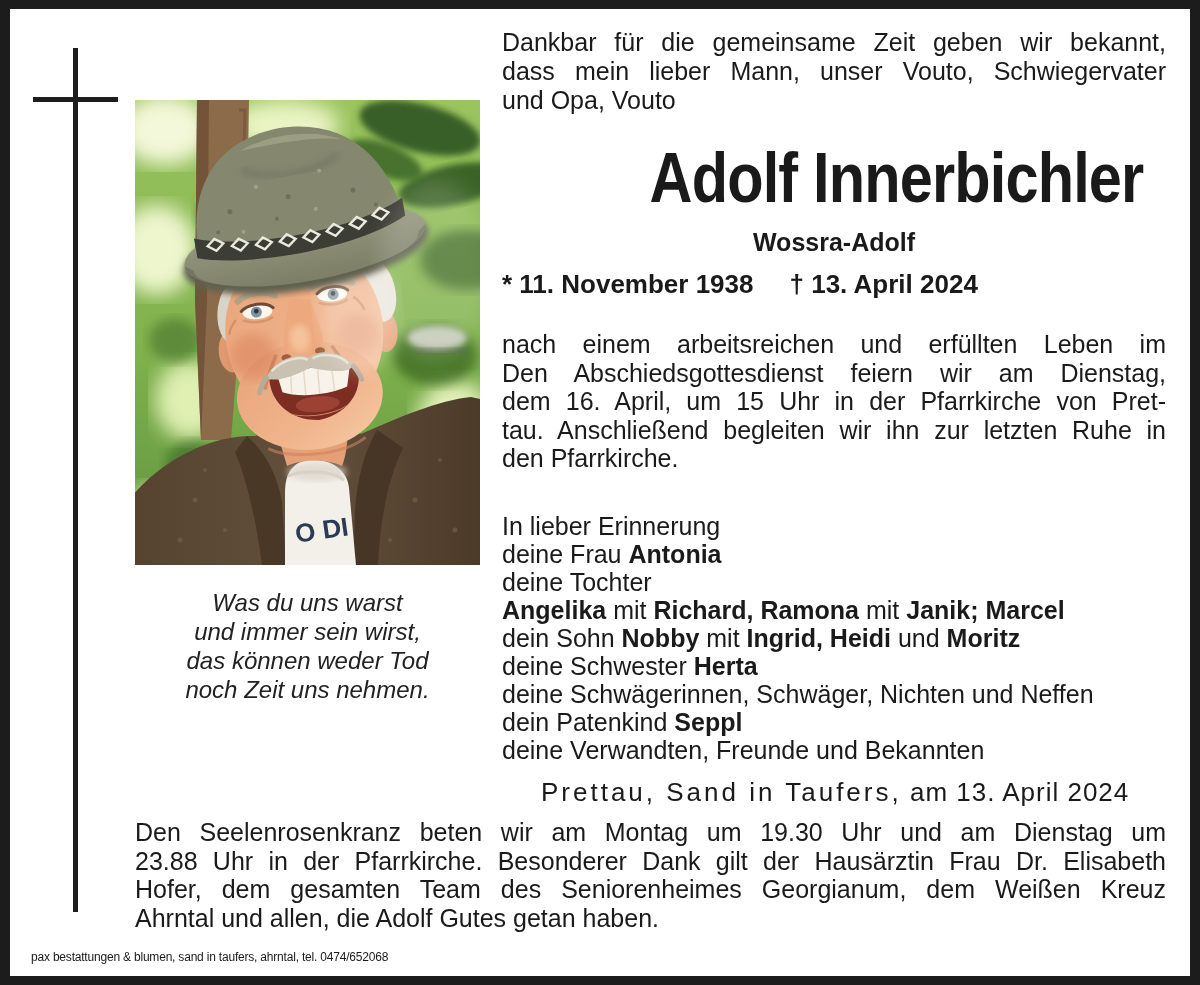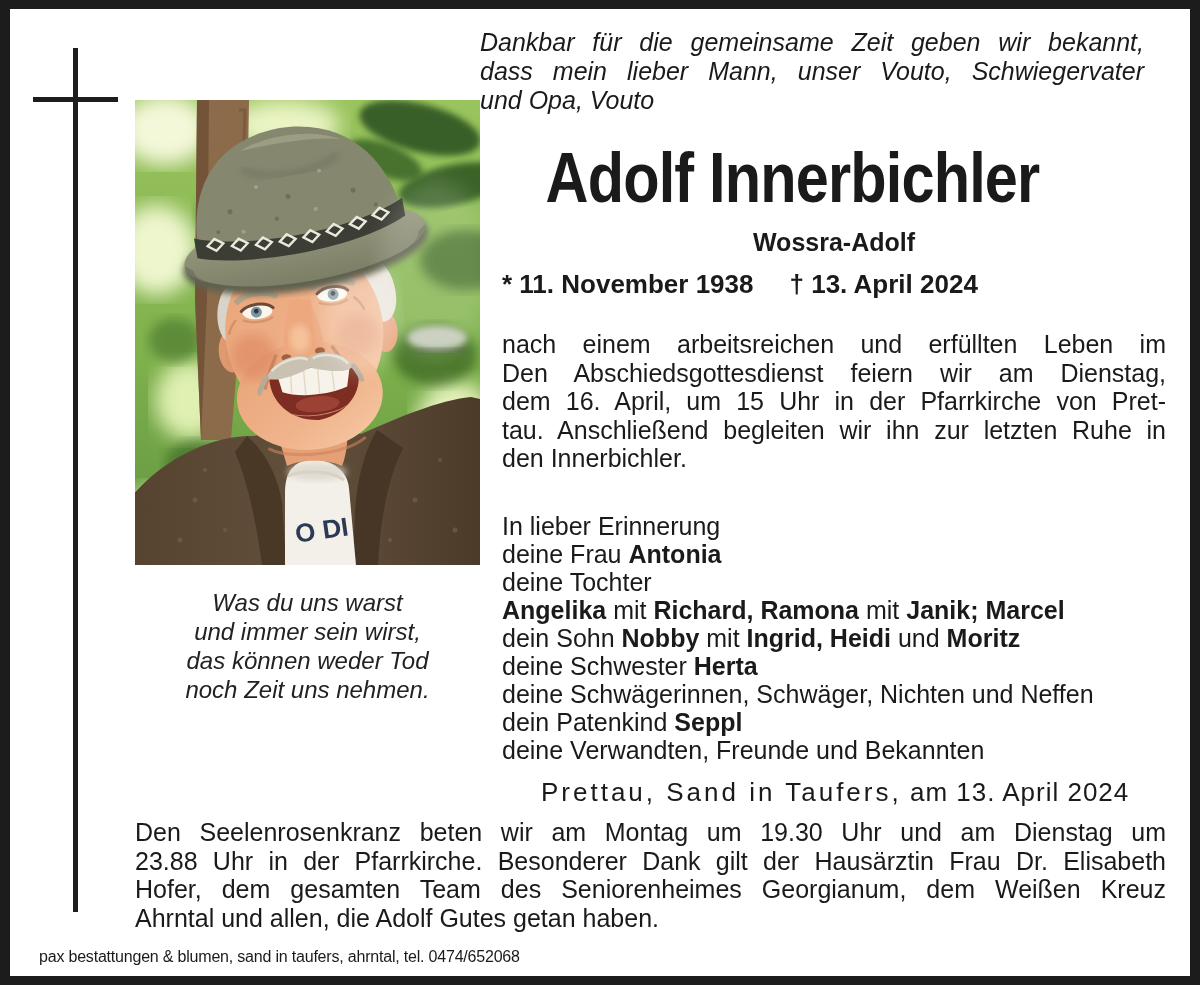--- a/index.html
+++ b/index.html
@@ -6,37 +6,37 @@
   .stage{position:relative;width:1200px;height:985px;background:#1c1c1c;overflow:hidden;
          font-family:"Liberation Sans",sans-serif;color:#1a1a1a;}
   .card{position:absolute;left:10px;top:9px;width:1180px;height:967px;background:#ffffff;}
   
   .cross-v{position:absolute;left:73px;top:48px;width:5px;height:864px;background:#1d1d1d;}
   .cross-h{position:absolute;left:33px;top:97px;width:85px;height:5px;background:#1d1d1d;}
   
   .photo{position:absolute;left:135px;top:100px;width:345px;height:465px;overflow:hidden;}
   
   .tb{position:absolute;line-height:28.5px;font-size:25px;}
-  .intro{left:480px;top:28px;width:664px;line-height:29px;font-style:italic;}
+  .intro{left:502px;top:28px;width:664px;line-height:29px;}
   .j{text-align:justify;text-align-last:justify;}
-  .title{left:502px;top:142px;width:664px;text-align:left;line-height:72px;}
+  .title{left:523px;top:142px;width:664px;text-align:right;line-height:72px;}
   .title-inner{display:inline-block;transform:scaleX(.85);transform-origin:50% 50%;
                font-weight:bold;font-size:70px;letter-spacing:-1px;white-space:nowrap;}
   .nickname{left:502px;top:228px;width:664px;text-align:center;font-weight:bold;font-size:25px;}
   .dates{left:502px;top:270px;width:664px;font-weight:bold;font-size:26px;}
   .dates .death{margin-left:36px;}
   .bodytxt{left:502px;top:330px;width:664px;}
   .quote{left:135px;top:588px;width:345px;text-align:center;font-style:italic;font-size:24px;line-height:29px;color:#222;}
   .memorial{left:502px;top:512px;width:664px;line-height:28px;}
   .b{font-weight:bold;}
   .dateline{left:502px;top:778px;width:664px;font-size:26px;margin-left:39px;}
   .dateline .place{letter-spacing:3px;}
   .dateline .date{letter-spacing:1px;}
   .notice{left:135px;top:818px;width:1031px;}
-  .footer{left:39px;top:948px;width:800px;font-size:16px;letter-spacing:-.2px;line-height:18px;}
+  .footer{left:31px;top:948px;width:800px;font-size:12px;letter-spacing:-.2px;line-height:18px;}
 </style>
 </head>
 <body>
 
 <div class="stage">
   <div class="card"></div>
 
   <div>
     <div class="cross-v"></div>
     <div class="cross-h"></div>
@@ -215,21 +215,21 @@
   <div class="tb nickname">Wossra-Adolf</div>
   <div class="tb dates">
     <span class="birth">* 11. November 1938</span><span class="death">† 13. April 2024</span>
   </div>
 
   <div class="tb bodytxt">
     <div class="j">nach einem arbeitsreichen und erfüllten Leben im</div>
     <div class="j">Den Abschiedsgottesdienst feiern wir am Dienstag,</div>
     <div class="j">dem 16. April, um 15 Uhr in der Pfarrkirche von Pret-</div>
     <div class="j">tau. Anschließend begleiten wir ihn zur letzten Ruhe in</div>
-    <div>den Innerbichler.</div>
+    <div>den Pfarrkirche.</div>
   </div>
 
   <div class="tb memorial">
     <div><span>In lieber Erinnerung</span></div>
     <div><span>deine Frau </span><span class="b">Antonia</span></div>
     <div><span>deine Tochter</span></div>
     <div><span class="b">Angelika</span><span> mit </span><span class="b">Richard, Ramona</span><span> mit </span><span class="b">Janik; Marcel</span></div>
     <div><span>dein Sohn </span><span class="b">Nobby</span><span> mit </span><span class="b">Ingrid, Heidi</span><span> und </span><span class="b">Moritz</span></div>
     <div><span>deine Schwester </span><span class="b">Herta</span></div>
     <div><span>deine Schwägerinnen, Schwäger, Nichten und Neffen</span></div>

